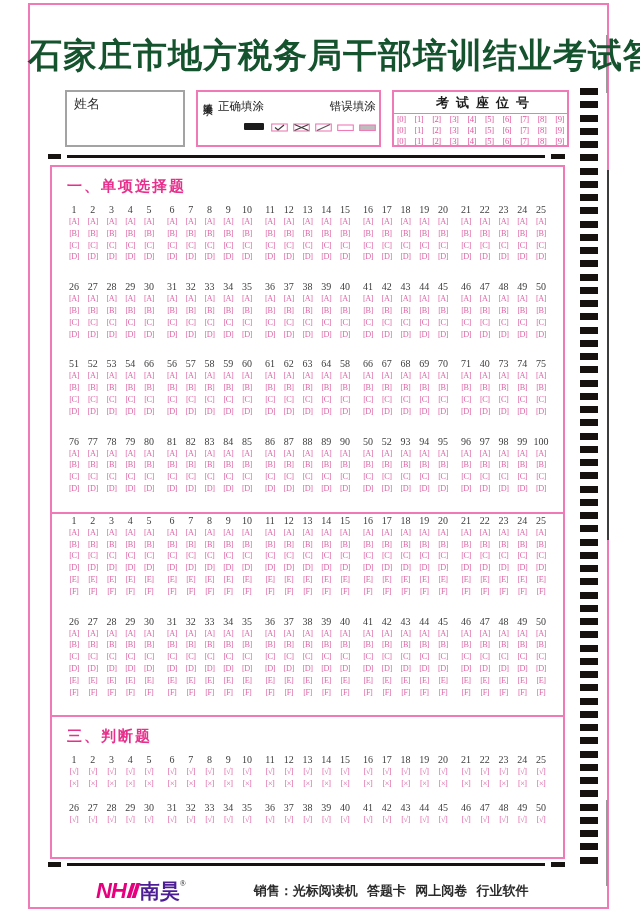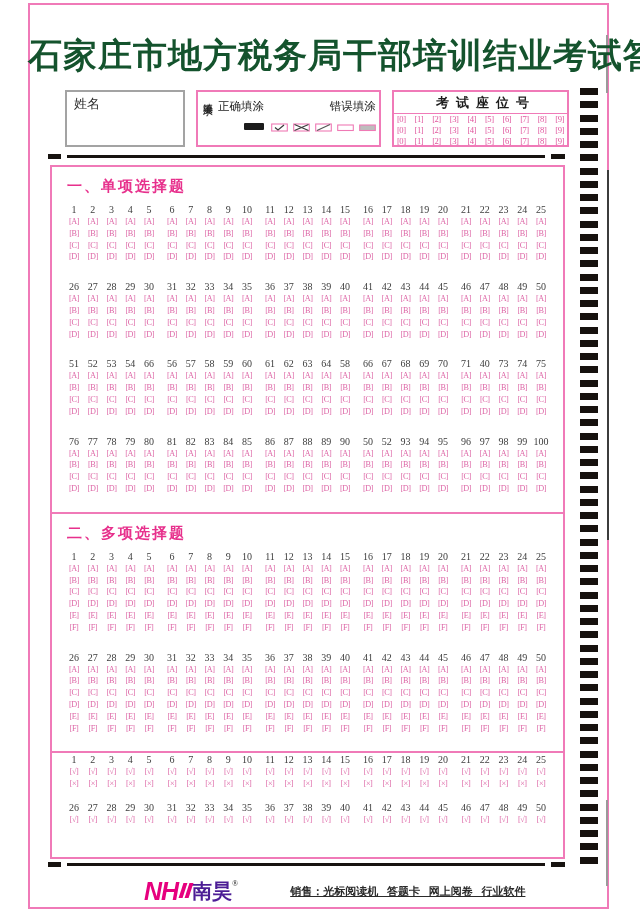--- a/index.html
+++ b/index.html
@@ -54,27 +54,27 @@
   .sec-3 .band{margin-bottom:11px;}
   .qgroup{width:93px;display:flex;justify-content:space-between;}
   .qcol{width:18px;text-align:center;}
   .qnum{font-size:10px;color:#3c3c3c;height:13px;line-height:13px;white-space:nowrap;}
   .opt{font-size:8.2px;color:#dd66a6;height:11.8px;line-height:11.8px;
        white-space:nowrap;letter-spacing:-0.5px;cursor:pointer;}
   
   .footer{position:absolute;left:96px;top:880px;display:flex;align-items:center;gap:4px;}
   .logo{display:flex;align-items:flex-start;}
   .logo-latin{font-family:"Liberation Sans","DejaVu Sans",sans-serif;font-style:italic;
-              font-weight:900;font-size:25px;color:#e6007e;letter-spacing:-1px;line-height:22px;margin-left:48px;}
+              font-weight:900;font-size:22px;color:#e6007e;letter-spacing:-1px;line-height:22px;}
   .logo-bars{display:flex;gap:2px;margin:3px 2px 0 3px;}
   .logo-bar{width:3.5px;height:15px;background:#e6007e;transform:skewX(-18deg);}
   .logo-cn{font-size:20px;font-weight:900;color:#4c1d95;line-height:22px;}
   .logo-reg{font-size:8px;color:#1a1a1a;margin-top:-1px;}
-  .sales{font-size:11px;font-weight:bold;color:#2a2a2a;margin-left:48px;word-spacing:6px;
-         white-space:nowrap;line-height:22px;text-decoration:underline;}
+  .sales{font-size:13px;font-weight:bold;color:#2a2a2a;margin-left:64px;word-spacing:6px;
+         white-space:nowrap;line-height:22px;}
   svg{display:block;}
 </style>
 </head>
 <body>
 
 <div class="screen">
 
   <div class="sheet-border"></div>
   <div class="edge-gray-top"></div>
   <div class="edge-dark"></div>
@@ -930,21 +930,20 @@
                 <div class="qnum">100</div>
                 <div class="opt">[A]</div>
                 <div class="opt">[B]</div>
                 <div class="opt">[C]</div>
                 <div class="opt">[D]</div>
               </div>
             </div>
           </div>
         </div>
         <div class="section sec-2">
-          <div class="sec-title">二、多项选择题</div>
           <div class="band">
             <div class="qgroup">
               <div class="qcol">
                 <div class="qnum">1</div>
                 <div class="opt">[A]</div>
                 <div class="opt">[B]</div>
                 <div class="opt">[C]</div>
                 <div class="opt">[D]</div>
                 <div class="opt">[E]</div>
                 <div class="opt">[F]</div>
@@ -1407,20 +1406,21 @@
                 <div class="opt">[B]</div>
                 <div class="opt">[C]</div>
                 <div class="opt">[D]</div>
                 <div class="opt">[E]</div>
                 <div class="opt">[F]</div>
               </div>
             </div>
           </div>
         </div>
         <div class="section sec-3">
+          <div class="sec-title">三、判断题</div>
           <div class="band">
             <div class="qgroup">
               <div class="qcol">
                 <div class="qnum">1</div>
                 <div class="opt">[√]</div>
                 <div class="opt">[×]</div>
               </div>
               <div class="qcol">
                 <div class="qnum">2</div>
                 <div class="opt">[√]</div>

